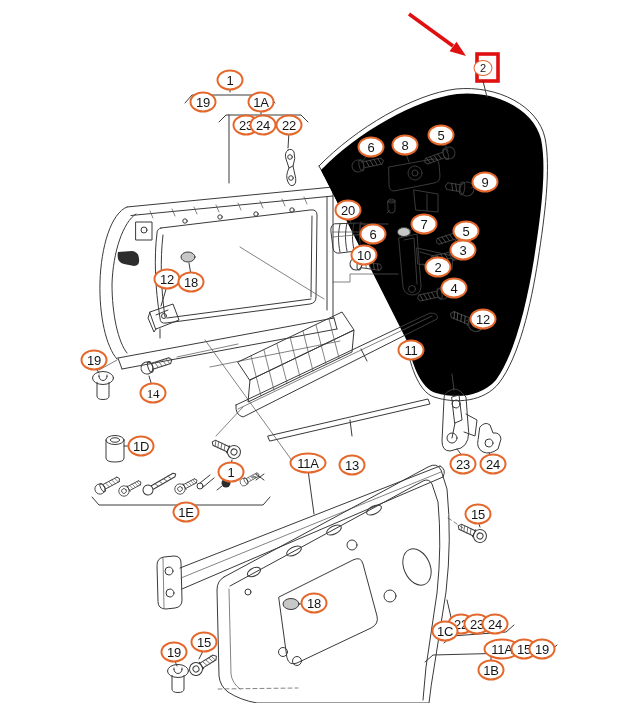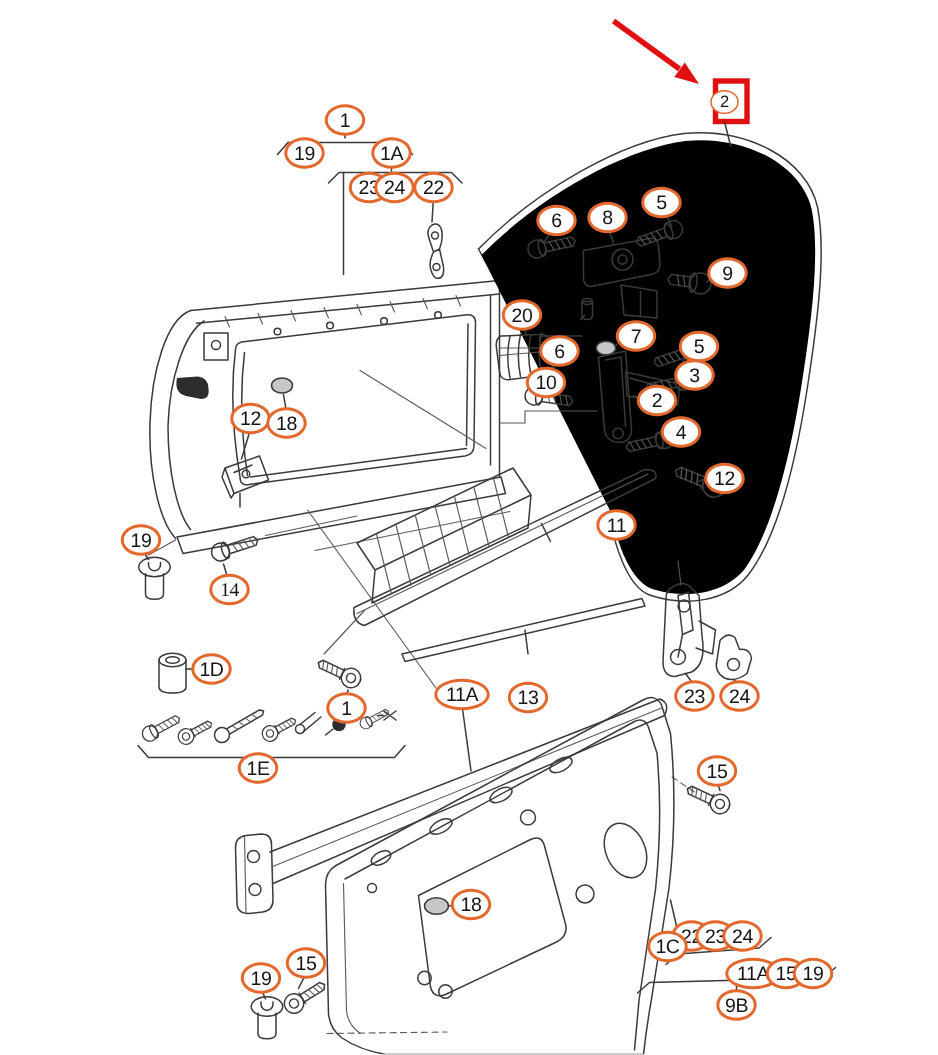--- a/index.html
+++ b/index.html
@@ -286,28 +286,28 @@
       <div class="callout" style="left: 94px; top: 360px;">19</div>
       <div class="callout" style="left: 153px; top: 393px; font-family: Liberation Serif, serif;">14</div>
       <div class="callout" style="left: 483px; top: 319px;">12</div>
       <div class="callout" style="left: 367px; top: 350px; margin-left: 44px;">11</div>
       <div class="callout" style="left: 141px; top: 446px;">1D</div>
       <div class="callout" style="left: 352px; top: 443px; margin-top: 22px;">13</div>
       <div class="callout" style="left: 231px; top: 472px;">1</div>
       <div class="callout wide" style="left: 308px; top: 463px;">11A</div>
       <div class="callout" style="left: 463px; top: 464px;">23</div>
       <div class="callout" style="left: 493px; top: 464px;">24</div>
-      <div class="callout" style="left: 172px; top: 512px;">1E</div>
+      <div class="callout" style="left: 186px; top: 512px;">1E</div>
       <div class="callout" style="left: 478px; top: 514px;">15</div>
       <div class="callout" style="left: 314px; top: 603px;">18</div>
       <div class="callout" style="left: 204px; top: 642px;">15</div>
       <div class="callout" style="left: 174px; top: 652px;">19</div>
       <div class="callout" style="left: 461px; top: 624px;">22</div>
       <div class="callout" style="left: 477px; top: 624px;">23</div>
       <div class="callout" style="left: 495px; top: 624px;">24</div>
       <div class="callout" style="left: 445px; top: 631px;">1C</div>
       <div class="callout wide" style="left: 502px; top: 649px;">11A</div>
       <div class="callout" style="left: 524px; top: 649px;">15</div>
       <div class="callout" style="left: 542px; top: 649px;">19</div>
-      <div class="callout" style="left: 491px; top: 670px;">9B</div>
+      <div class="callout" style="left: 491px; top: 670px;">1B</div>
     </div>
 
 </div>
 
 </body></html>

